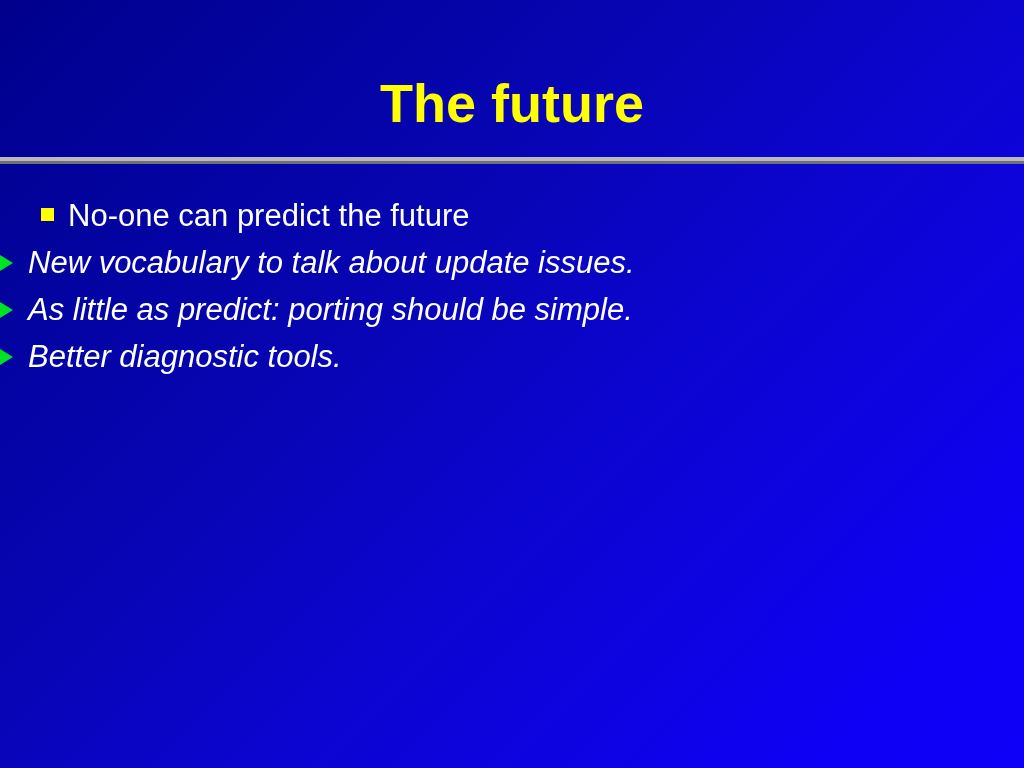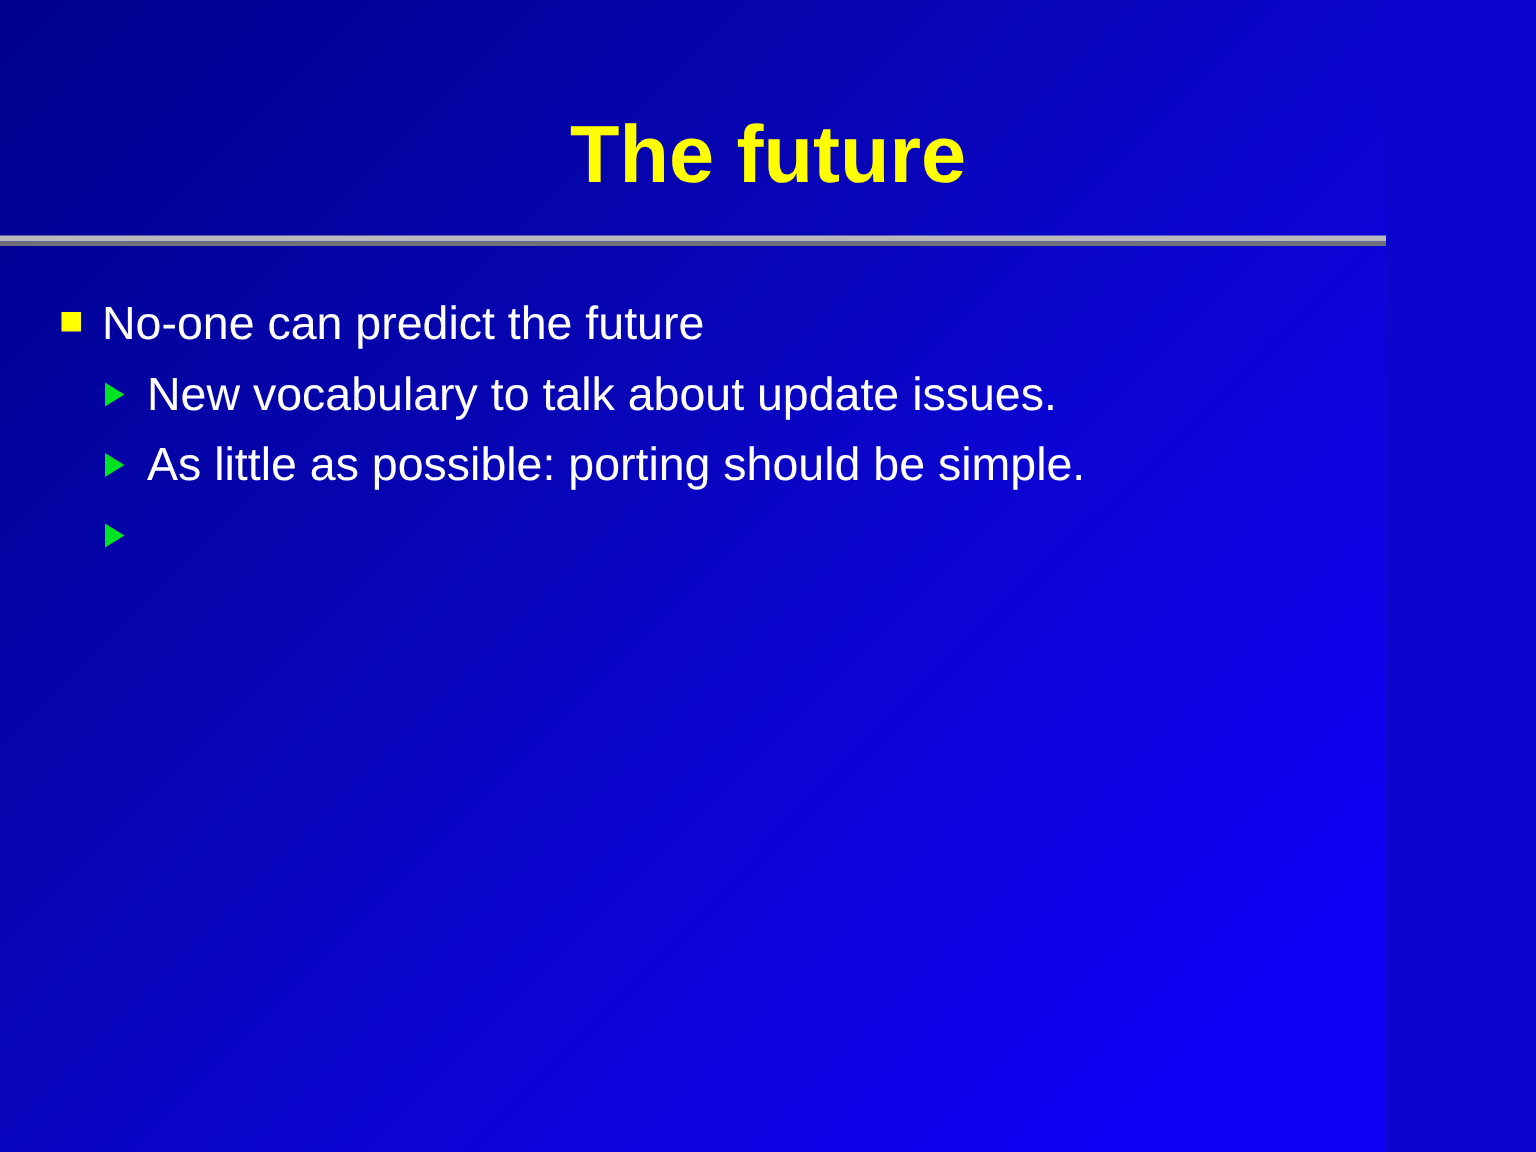--- a/index.html
+++ b/index.html
@@ -9,21 +9,21 @@
     height: 768px;
     overflow: hidden;
   }
   body {
     font-family: "Liberation Sans", sans-serif;
     background: #0b05ce;
   }
 
   .slide {
     position: relative;
-    width: 924px;
+    width: 1024px;
     height: 768px;
     
     background:
       linear-gradient(135deg,
         #00008c 0%,
         #03039f 18%,
         #0705b4 38%,
         #0b05ce 56%,
         #0d03e2 74%,
         #0e00f4 88%,
@@ -86,21 +86,21 @@
 
   .bullet-row {
     display: flex;
     align-items: flex-start;
     height: 47px;
   }
   .bullet-row.level-1 {
     padding-left: 41px;
   }
   .bullet-row.level-2 {
-    padding-left: 70px;
+    font-style: italic;
   }
 
   
   .marker-square {
     flex: 0 0 auto;
     width: 13px;
     height: 13px;
     background: #ffff00;
     margin-top: 12px;
     margin-right: 14px;
@@ -153,21 +153,22 @@
       <span class="bullet-text">No-one can predict the future</span>
     </div>
 
     <div class="bullet-row level-2">
       <span class="marker-triangle"></span>
       <span class="bullet-text">New vocabulary to talk about update issues.</span>
     </div>
 
     <div class="bullet-row level-2">
       <span class="marker-triangle"></span>
-      <span class="bullet-text">As little as possible: porting should be simple.</span>
+      <span class="bullet-text">As little as predict: porting should be simple.</span>
     </div>
 
     <div class="bullet-row level-2">
       <span class="marker-triangle"></span>
+      <span class="bullet-text">Better diagnostic tools.</span>
     </div>
 
   </div>
 </div>
 
 </body></html>

